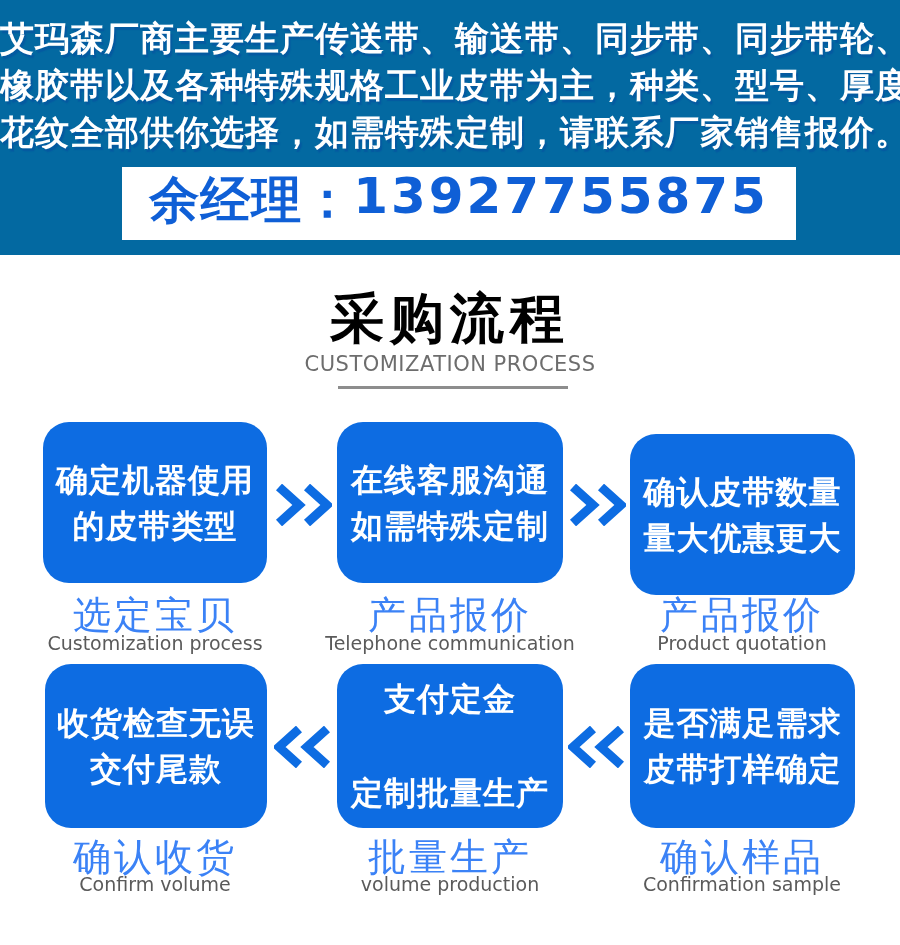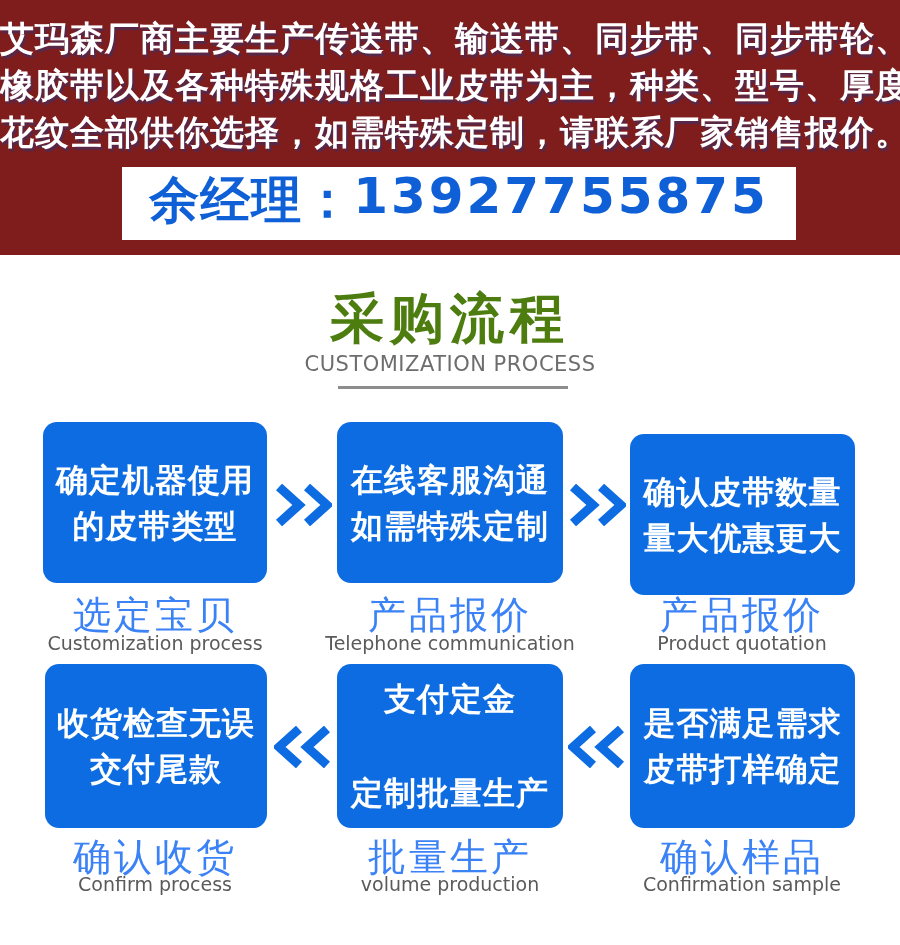--- a/index.html
+++ b/index.html
@@ -10,21 +10,21 @@
     background: #ffffff;
     overflow: hidden;
     font-family: "DejaVu Sans", "Liberation Sans", sans-serif;
   }
 
   
   .banner {
     position: absolute;
     left: 0; top: 0;
     width: 900px; height: 255px;
-    background: #7f1d1d;
+    background: #0369a1;
   }
   .banner-line {
     position: relative;
     width: 100%;
     text-align: center;
     color: #ffffff;
     font-size: 34px;
     font-weight: bold;
     line-height: 47px;
     letter-spacing: 1px;
@@ -51,21 +51,21 @@
   }
   .phone-num { letter-spacing: 3px; }
 
   
   .title {
     position: absolute;
     left: 0; top: 283px;
     width: 100%;
     margin: 0;
     text-align: center;
-    color: #4d7c0f;
+    color: #000000;
     font-size: 54px;
     font-weight: bold;
     letter-spacing: 6px;
   }
   .subtitle {
     position: absolute;
     left: 0; top: 352px;
     width: 100%;
     text-align: center;
     color: #6d6d6d;
@@ -75,21 +75,21 @@
   .rule {
     position: absolute;
     left: 338px; top: 386px;
     width: 230px; height: 3px;
     background: #8d8d8d;
   }
 
   .step-box {
     position: absolute;
     background: #0d6ce2;
-    border-radius: 14px;
+    border-radius: 26px;
     color: #ffffff;
     display: flex;
     flex-direction: column;
     align-items: center;
     justify-content: center;
     text-align: center;
     font-size: 32px;
     font-weight: bold;
     line-height: 46px;
     letter-spacing: 1px;
@@ -218,17 +218,17 @@
   <span class="arrow al2">
     <svg viewBox="0 0 58 42" xmlns="http://www.w3.org/2000/svg">
       <polyline points="25,3 5,21 25,39"></polyline>
       <polyline points="53,3 33,21 53,39"></polyline>
     </svg>
   </span>
 
   <div class="label-cn col1 lrow2">确认收货</div>
   <div class="label-cn col2 lrow2">批量生产</div>
   <div class="label-cn col3 lrow2">确认样品</div>
-  <div class="label-en col1 erow2">Confirm process</div>
+  <div class="label-en col1 erow2">Confirm volume</div>
   <div class="label-en col2 erow2">volume production</div>
   <div class="label-en col3 erow2">Confirmation sample</div>
 
 </div>
 
 </body></html>

